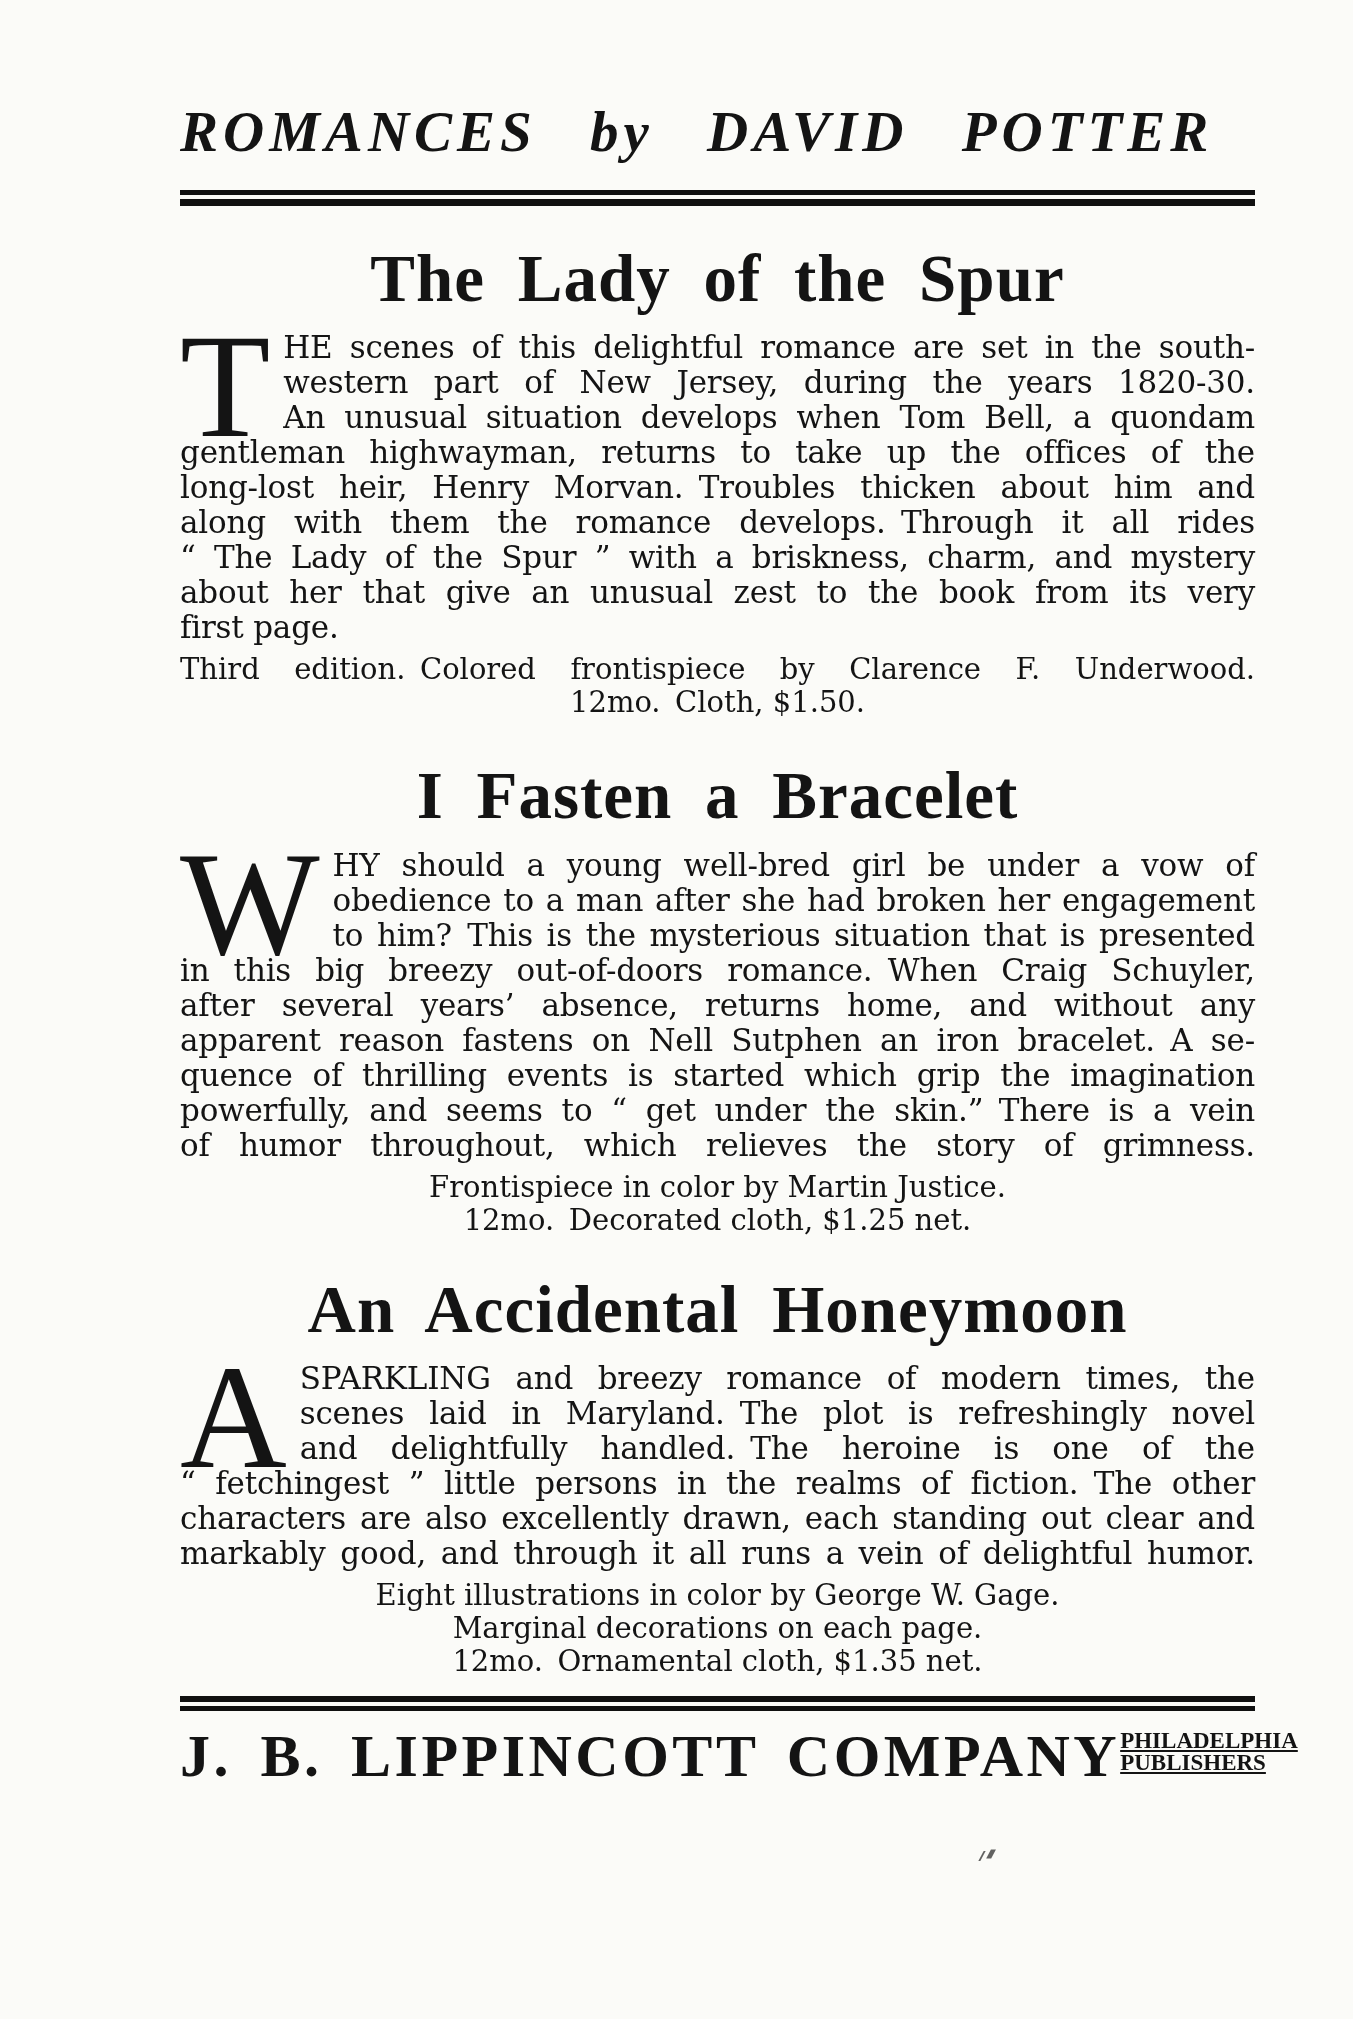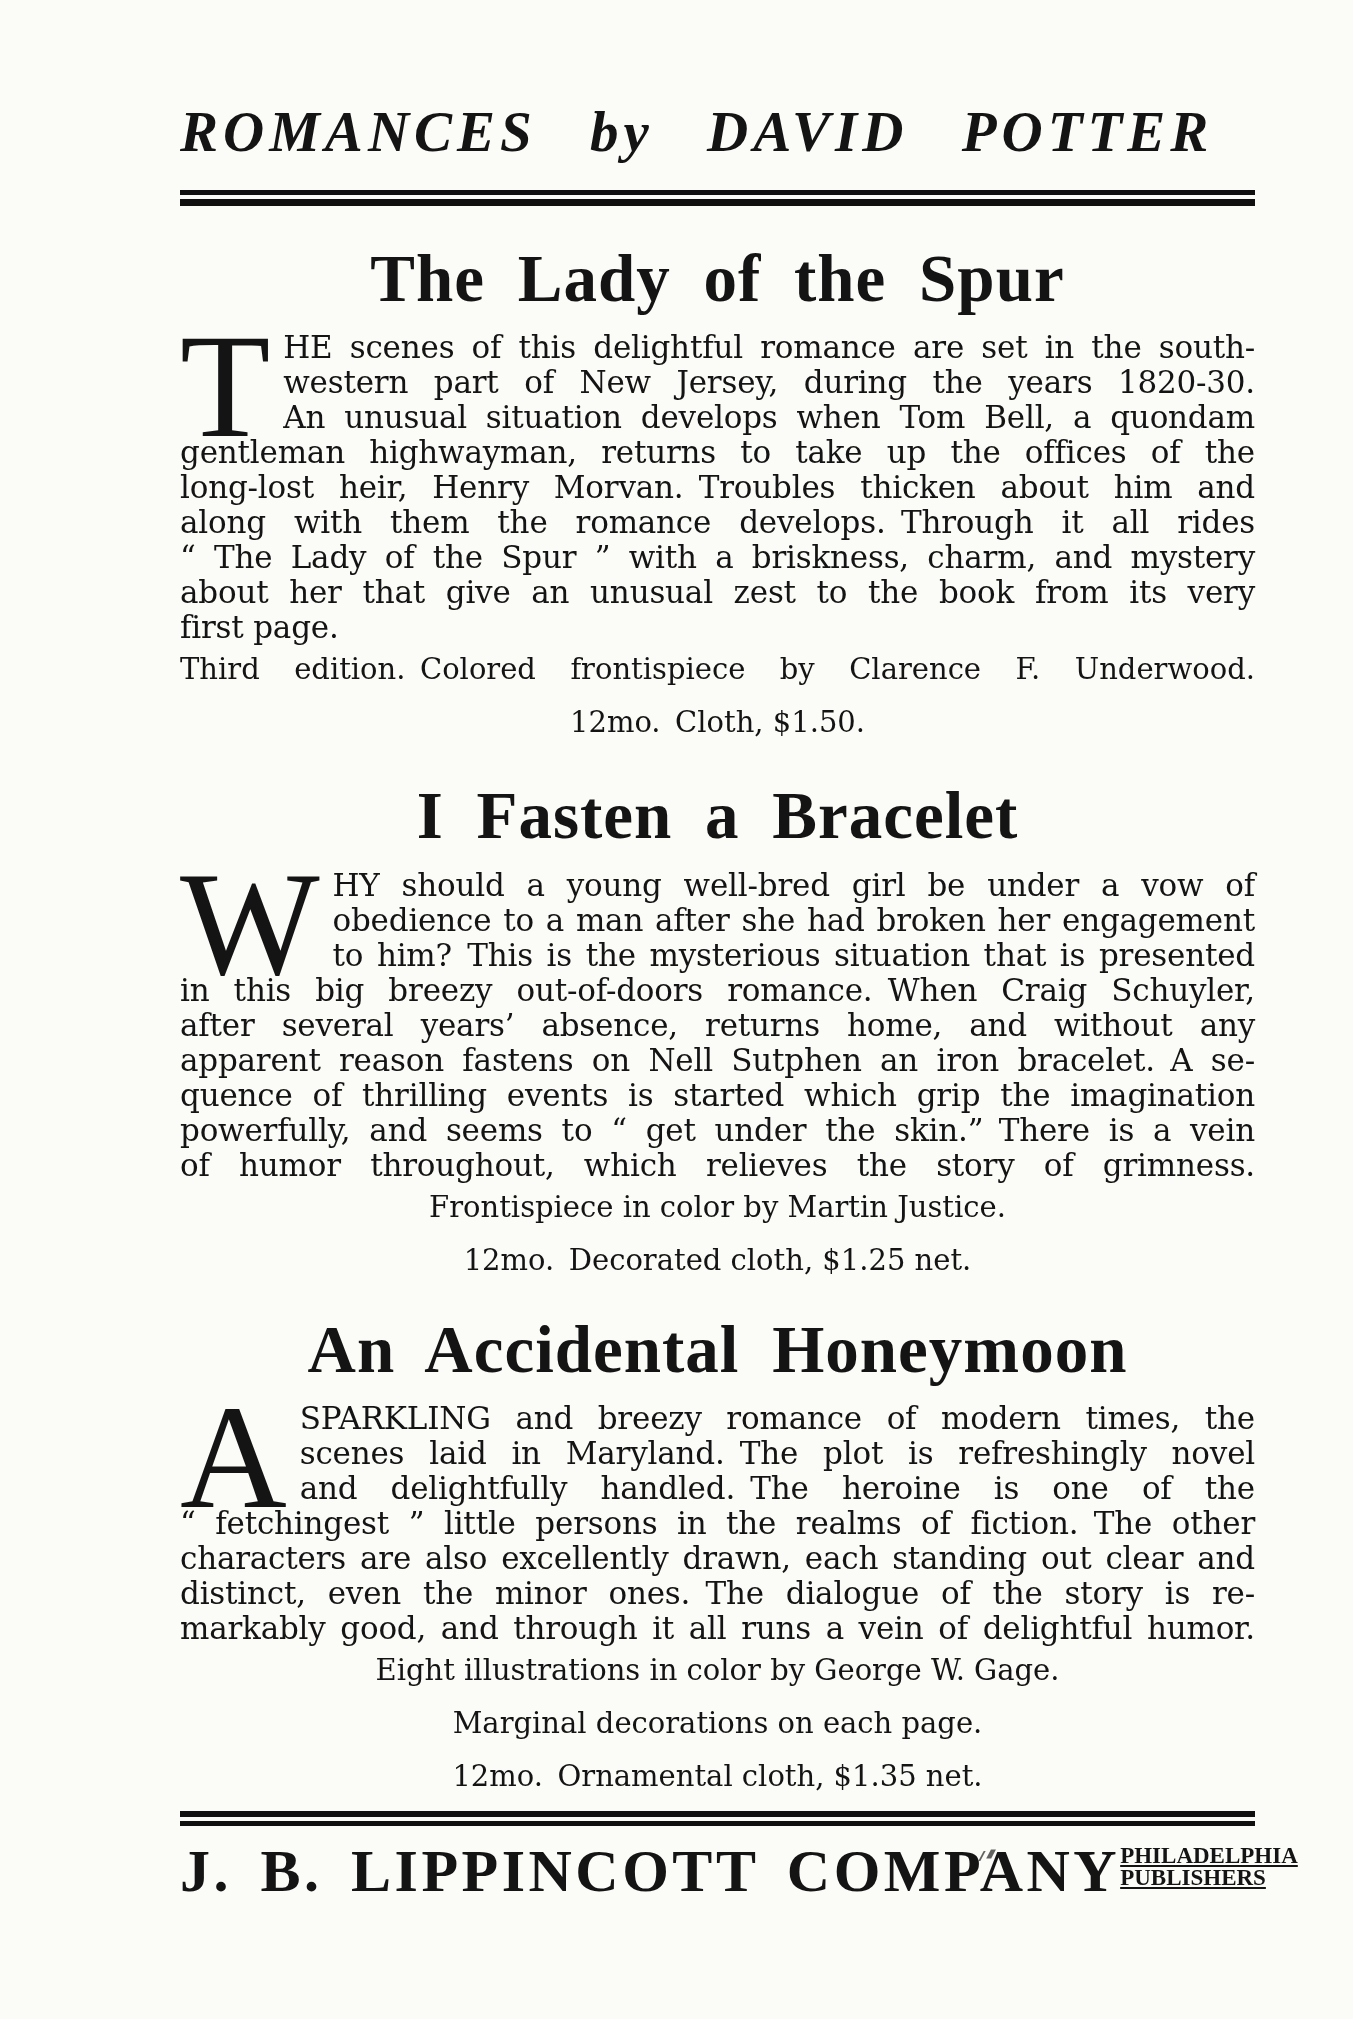--- a/index.html
+++ b/index.html
@@ -62,21 +62,21 @@
   }
   .tline {
     text-align:justify;
     text-align-last:justify;
   }
   .tline.tlast { text-align-last:left; }
   
   .note {
     font-size:29px;
     line-height:33px;
-    margin-top:20px;
+    margin-top:0;
   }
   .note.first { margin-top:8px; }
   .note.justify { text-align:justify; text-align-last:justify; }
   .note.center { text-align:center; }
   
   .footer {
     display:flex;
     align-items:flex-start;
     margin-top:14px;
   }
@@ -151,21 +151,20 @@
 
   <section>
     <h2 class="title">An Accidental Honeymoon</h2>
     <div class="para">
       <span class="dropcap">A</span>
       <div class="tline">SPARKLING and breezy romance of modern times, the</div>
       <div class="tline">scenes laid in Maryland. The plot is refreshingly novel</div>
       <div class="tline">and delightfully handled. The heroine is one of the</div>
       <div class="tline">“ fetchingest ” little persons in the realms of fiction. The other</div>
       <div class="tline">characters are also excellently drawn, each standing out clear and</div>
-      <div class="tline">distinct, even the minor ones. The dialogue of the story is re-</div>
       <div class="tline">markably good, and through it all runs a vein of delightful humor.</div>
     </div>
     <div class="note center first">Eight illustrations in color by George W. Gage.</div>
     <div class="note center">Marginal decorations on each page.</div>
     <div class="note center">12mo. Ornamental cloth, $1.35 net.</div>
   </section>
 
   <div class="rule bottom"></div>
 
   <div class="footer">

